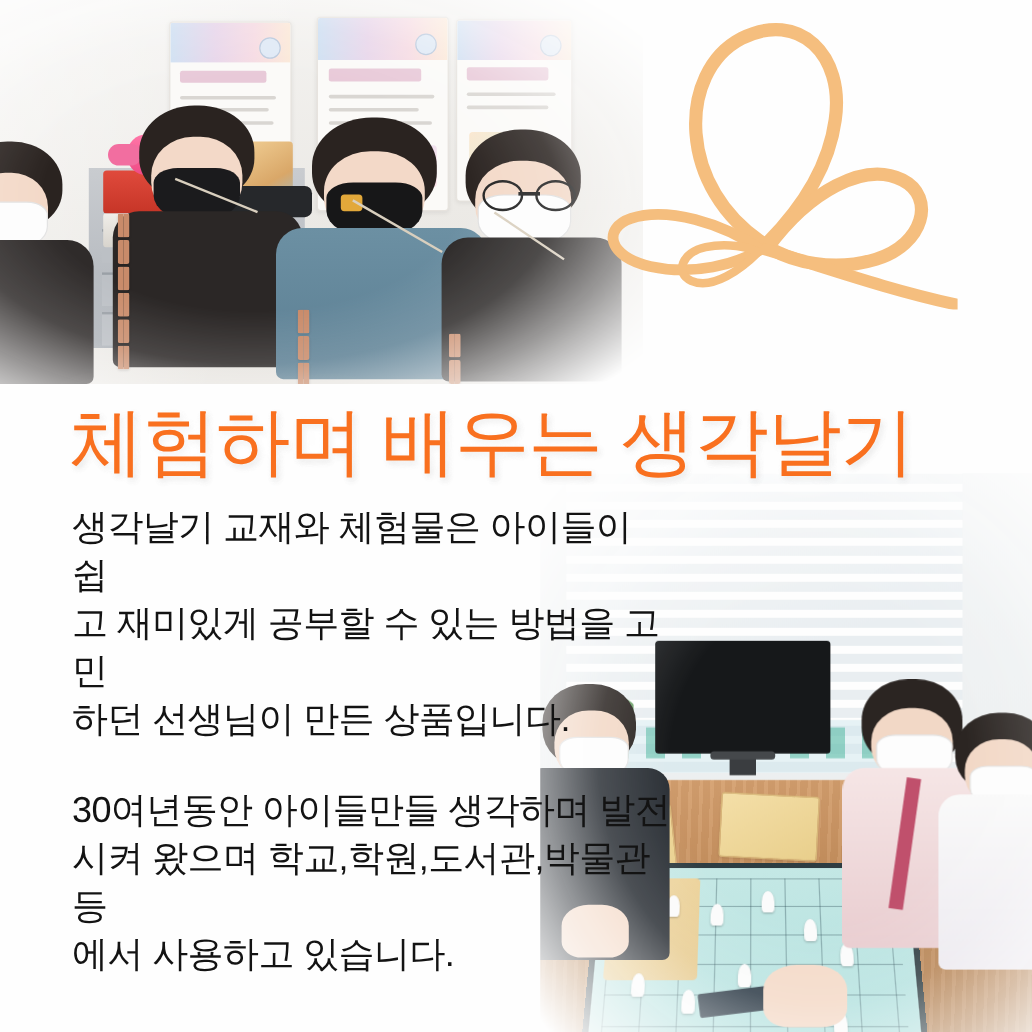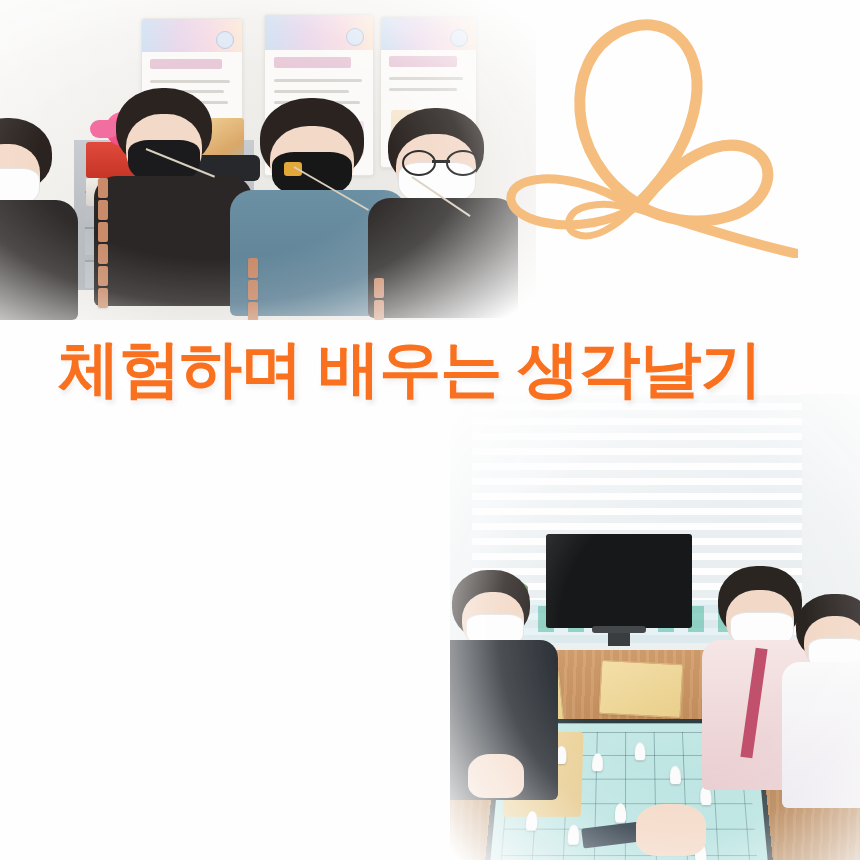--- a/index.html
+++ b/index.html
@@ -167,21 +167,21 @@
   #hand-b2{left:18px;bottom:96px;width:56px;height:44px;}
   .p2-book{position:absolute;left:132px;bottom:52px;width:108px;height:20px;background:#2c3a46;border-radius:2px;transform:rotate(-7deg);}
 
   
   .butterfly{position:absolute;left:498px;top:8px;width:300px;height:250px;}
   .butterfly svg{width:100%;height:100%;display:block;}
 
   
   .headline{
     position:absolute;left:58px;top:296px;width:800px;
-    font-size:62px;line-height:1;font-weight:bold;letter-spacing:-1px;
+    font-size:62px;line-height:1;font-weight:normal;letter-spacing:-1px;
     color:#f9701f;white-space:nowrap;
     text-shadow:0 0 14px rgba(255,255,255,.95),0 0 26px rgba(255,255,255,.9),
                 0 0 40px rgba(255,255,255,.85),2px 3px 5px rgba(120,120,120,.28);
   }
 
   
   .copy{position:absolute;left:60px;top:420px;width:500px;}
   .para{margin:0 0 36px 0;color:#131313;font-size:30px;line-height:40px;letter-spacing:-.5px;white-space:pre-line;}
   .para:last-child{margin-bottom:0;}
 </style>
@@ -353,14 +353,22 @@
         <path d="M142 198 C 176 152, 222 126, 254 142 C 282 156, 272 196, 232 208 C 196 219, 162 210, 142 198 Z" stroke-width="11"></path>
         <path d="M136 200 C 104 178, 58 164, 28 174 C 4 182, 8 206, 44 214 C 80 222, 116 212, 136 200 Z" stroke-width="9"></path>
         <path d="M134 202 C 120 216, 96 234, 78 226 C 64 220, 70 202, 90 198 C 108 194, 126 198, 134 202 Z" stroke-width="7"></path>
         <path d="M140 200 C 182 212, 236 232, 300 246" stroke-width="10"></path>
       </g>
     </svg>
   </div>
 
   <h1 class="headline">체험하며 배우는 생각날기</h1>
 
+  <div class="copy">
+    <p class="para">생각날기 교재와 체험물은 아이들이 쉽
+고 재미있게 공부할 수 있는 방법을 고민
+하던 선생님이 만든 상품입니다.</p>
+    <p class="para">30여년동안 아이들만들 생각하며 발전
+시켜 왔으며 학교,학원,도서관,박물관 등
+에서 사용하고 있습니다.</p>
+  </div>
 
 </div>
 
 </body></html>

